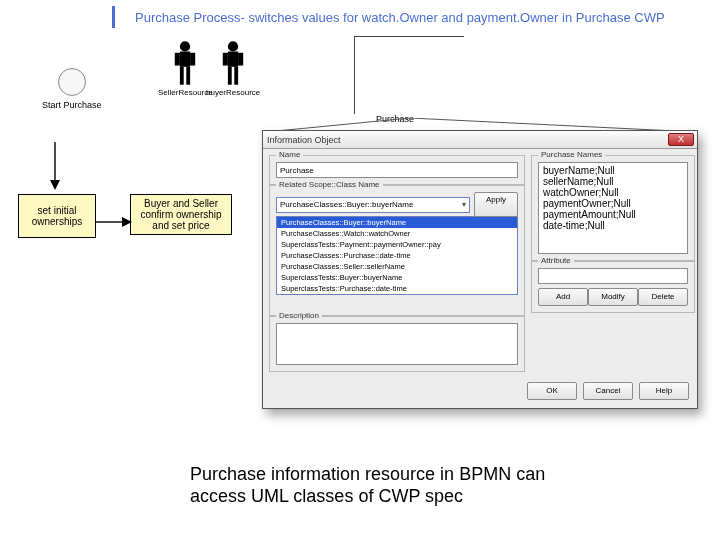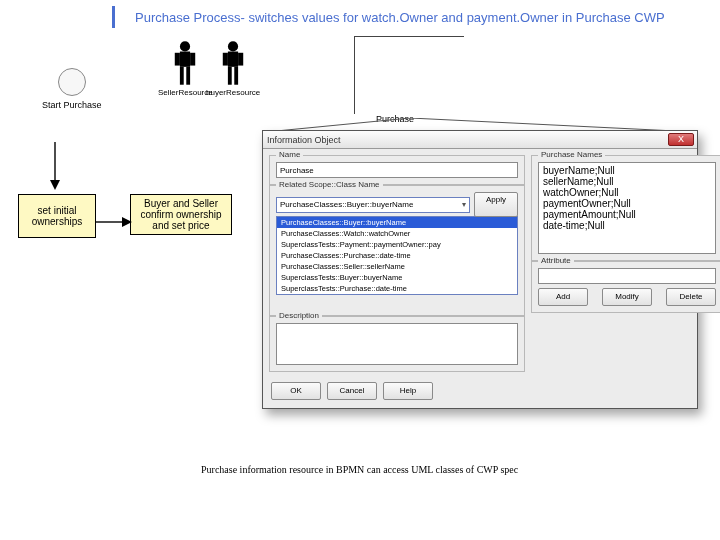--- a/index.html
+++ b/index.html
@@ -54,25 +54,25 @@
   .dropdown { border: 1px solid #6a80c0; background: #fff; font-size: 7.5px; margin-top: -1px; }
   .dropdown .opt { padding: 1px 4px; white-space: nowrap; overflow: hidden; }
   .dropdown .opt.sel { background: #2a5bd7; color: #fff; }
   
   .listbox { width: 100%; height: 92px; border: 1px solid #8a8a8a; background: #fff; font-size: 10px; padding: 2px; overflow: hidden; }
   .listbox .li { padding: 0 2px; line-height: 11px; }
   
   .desc-box { width: 100%; height: 42px; border: 1px solid #8a8a8a; background: #fff; }
   
   .btn { width: 50px; height: 18px; border: 1px solid #8a8a8a; background: linear-gradient(#fbfbfb,#e2e2e2); font-size: 8px; text-align: center; line-height: 16px; border-radius: 2px; display: inline-block; }
-  .btn-row { display: flex; gap: 14px; justify-content: center; margin-top: 4px; }
-  
-  .footer-btns { display: flex; gap: 6px; padding: 4px 8px 8px; }
-  
-  .caption { position: absolute; left: 201px; top: 464px; width: 380px; font-size: 10px; font-family: Liberation Serif, serif; line-height: 1.2; }
+  .btn-row { display: flex; gap: 0; justify-content: center; margin-top: 4px; }
+  
+  .footer-btns { display: flex; gap: 6px; justify-content: flex-end; padding: 4px 8px 8px; }
+  
+  .caption { position: absolute; left: 190px; top: 464px; width: 380px; font-size: 18px; font-family: Liberation Sans, sans-serif; line-height: 1.2; }
 </style>
 </head>
 <body>
 
 <div class="header">Purchase Process- switches values for watch.Owner and payment.Owner in Purchase CWP</div>
 
 <div class="bpmn-area">
   <div class="actor actor1">
     <svg viewBox="0 0 20 36">
         <circle cx="10" cy="5" r="4" fill="#000"></circle>

